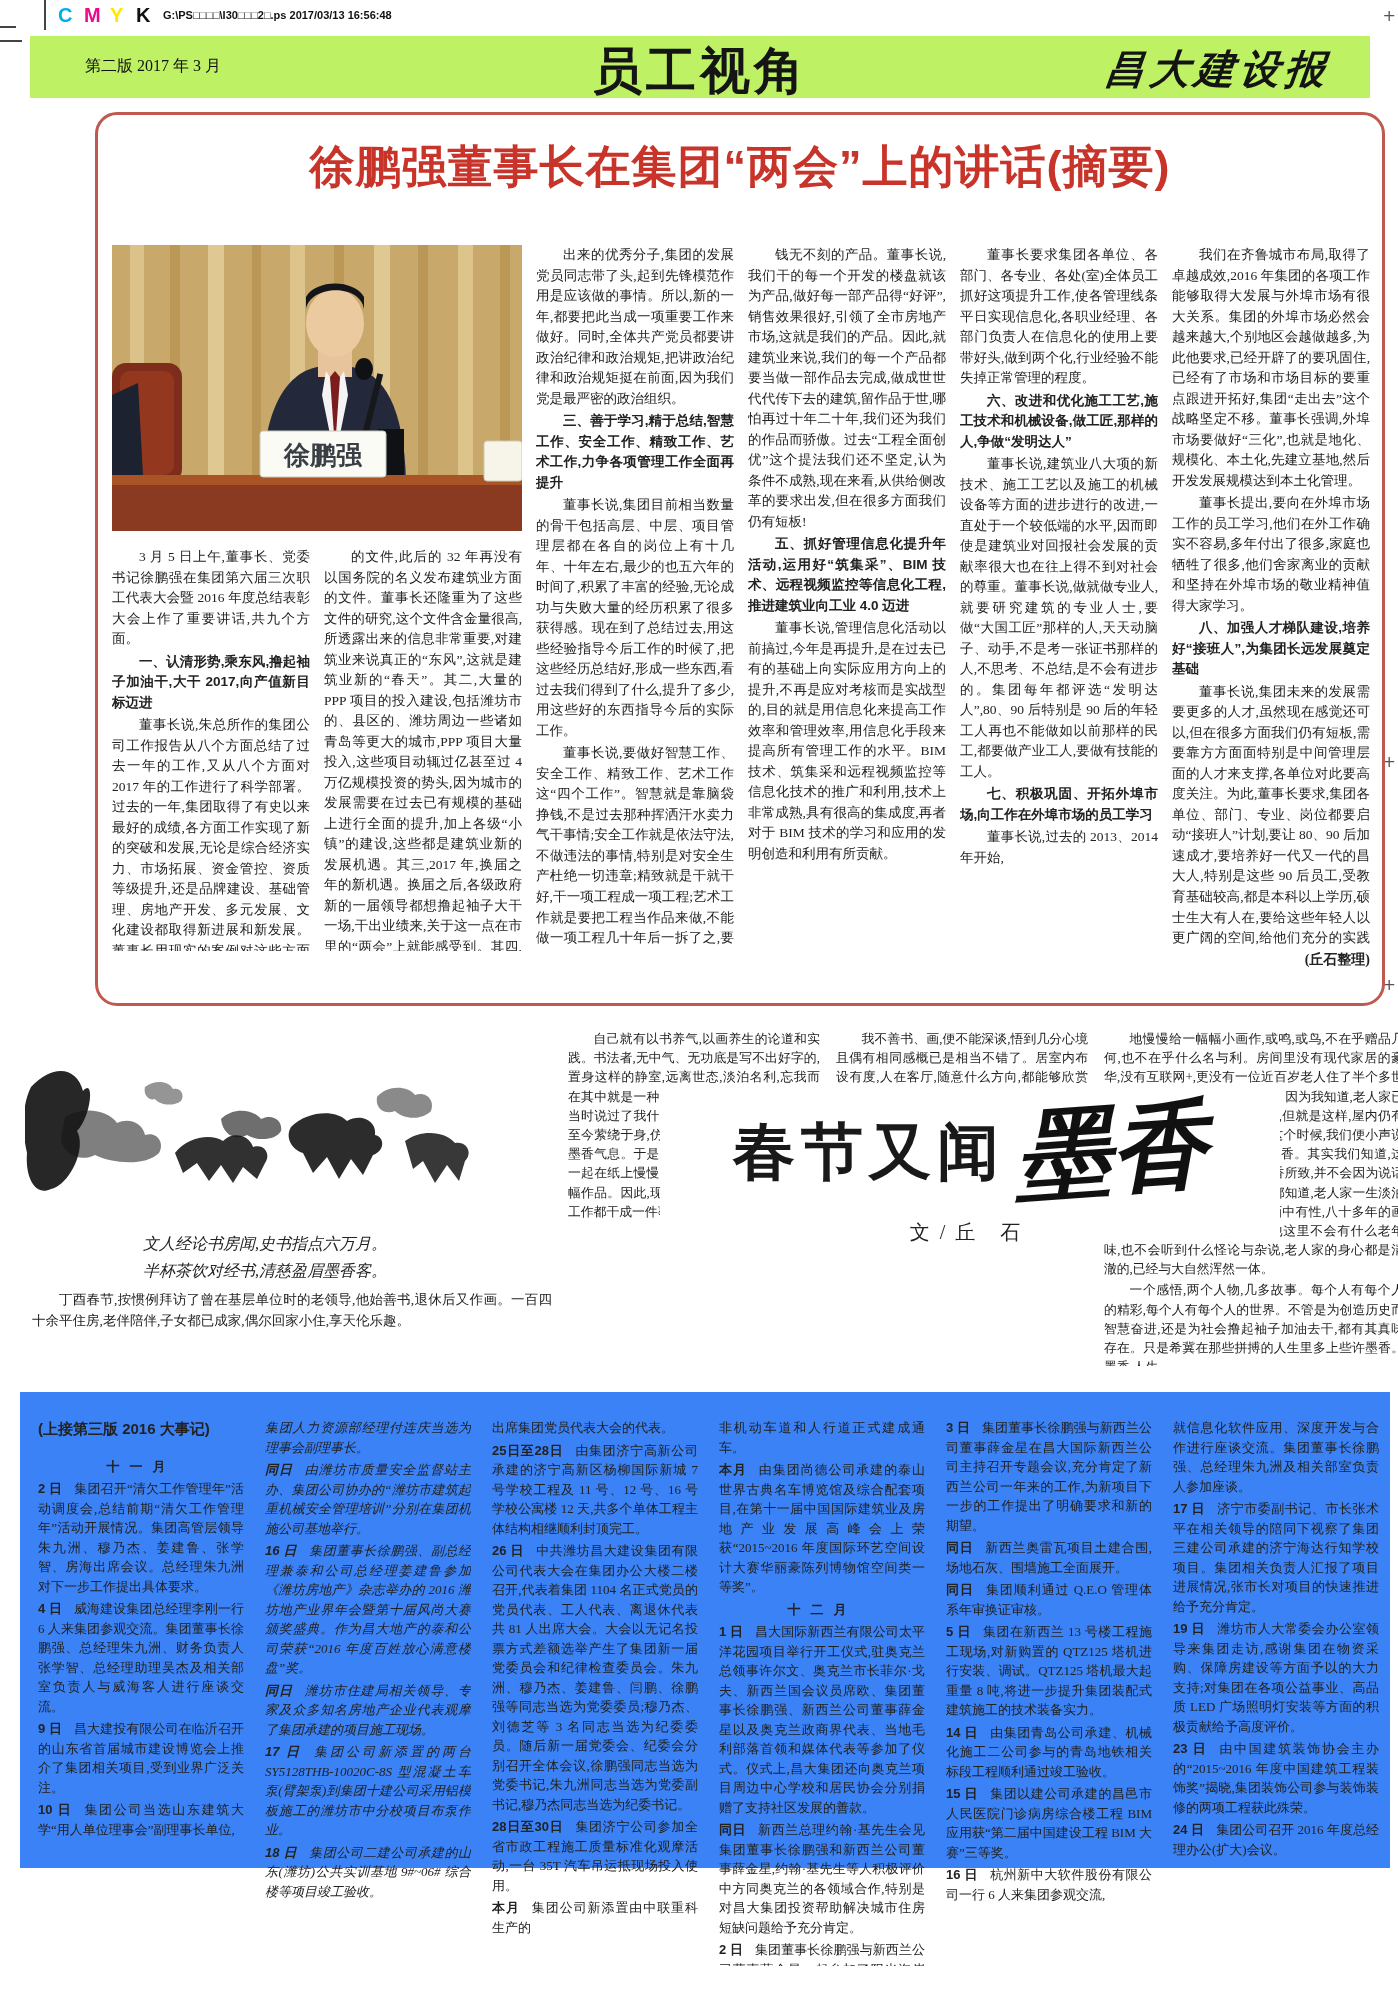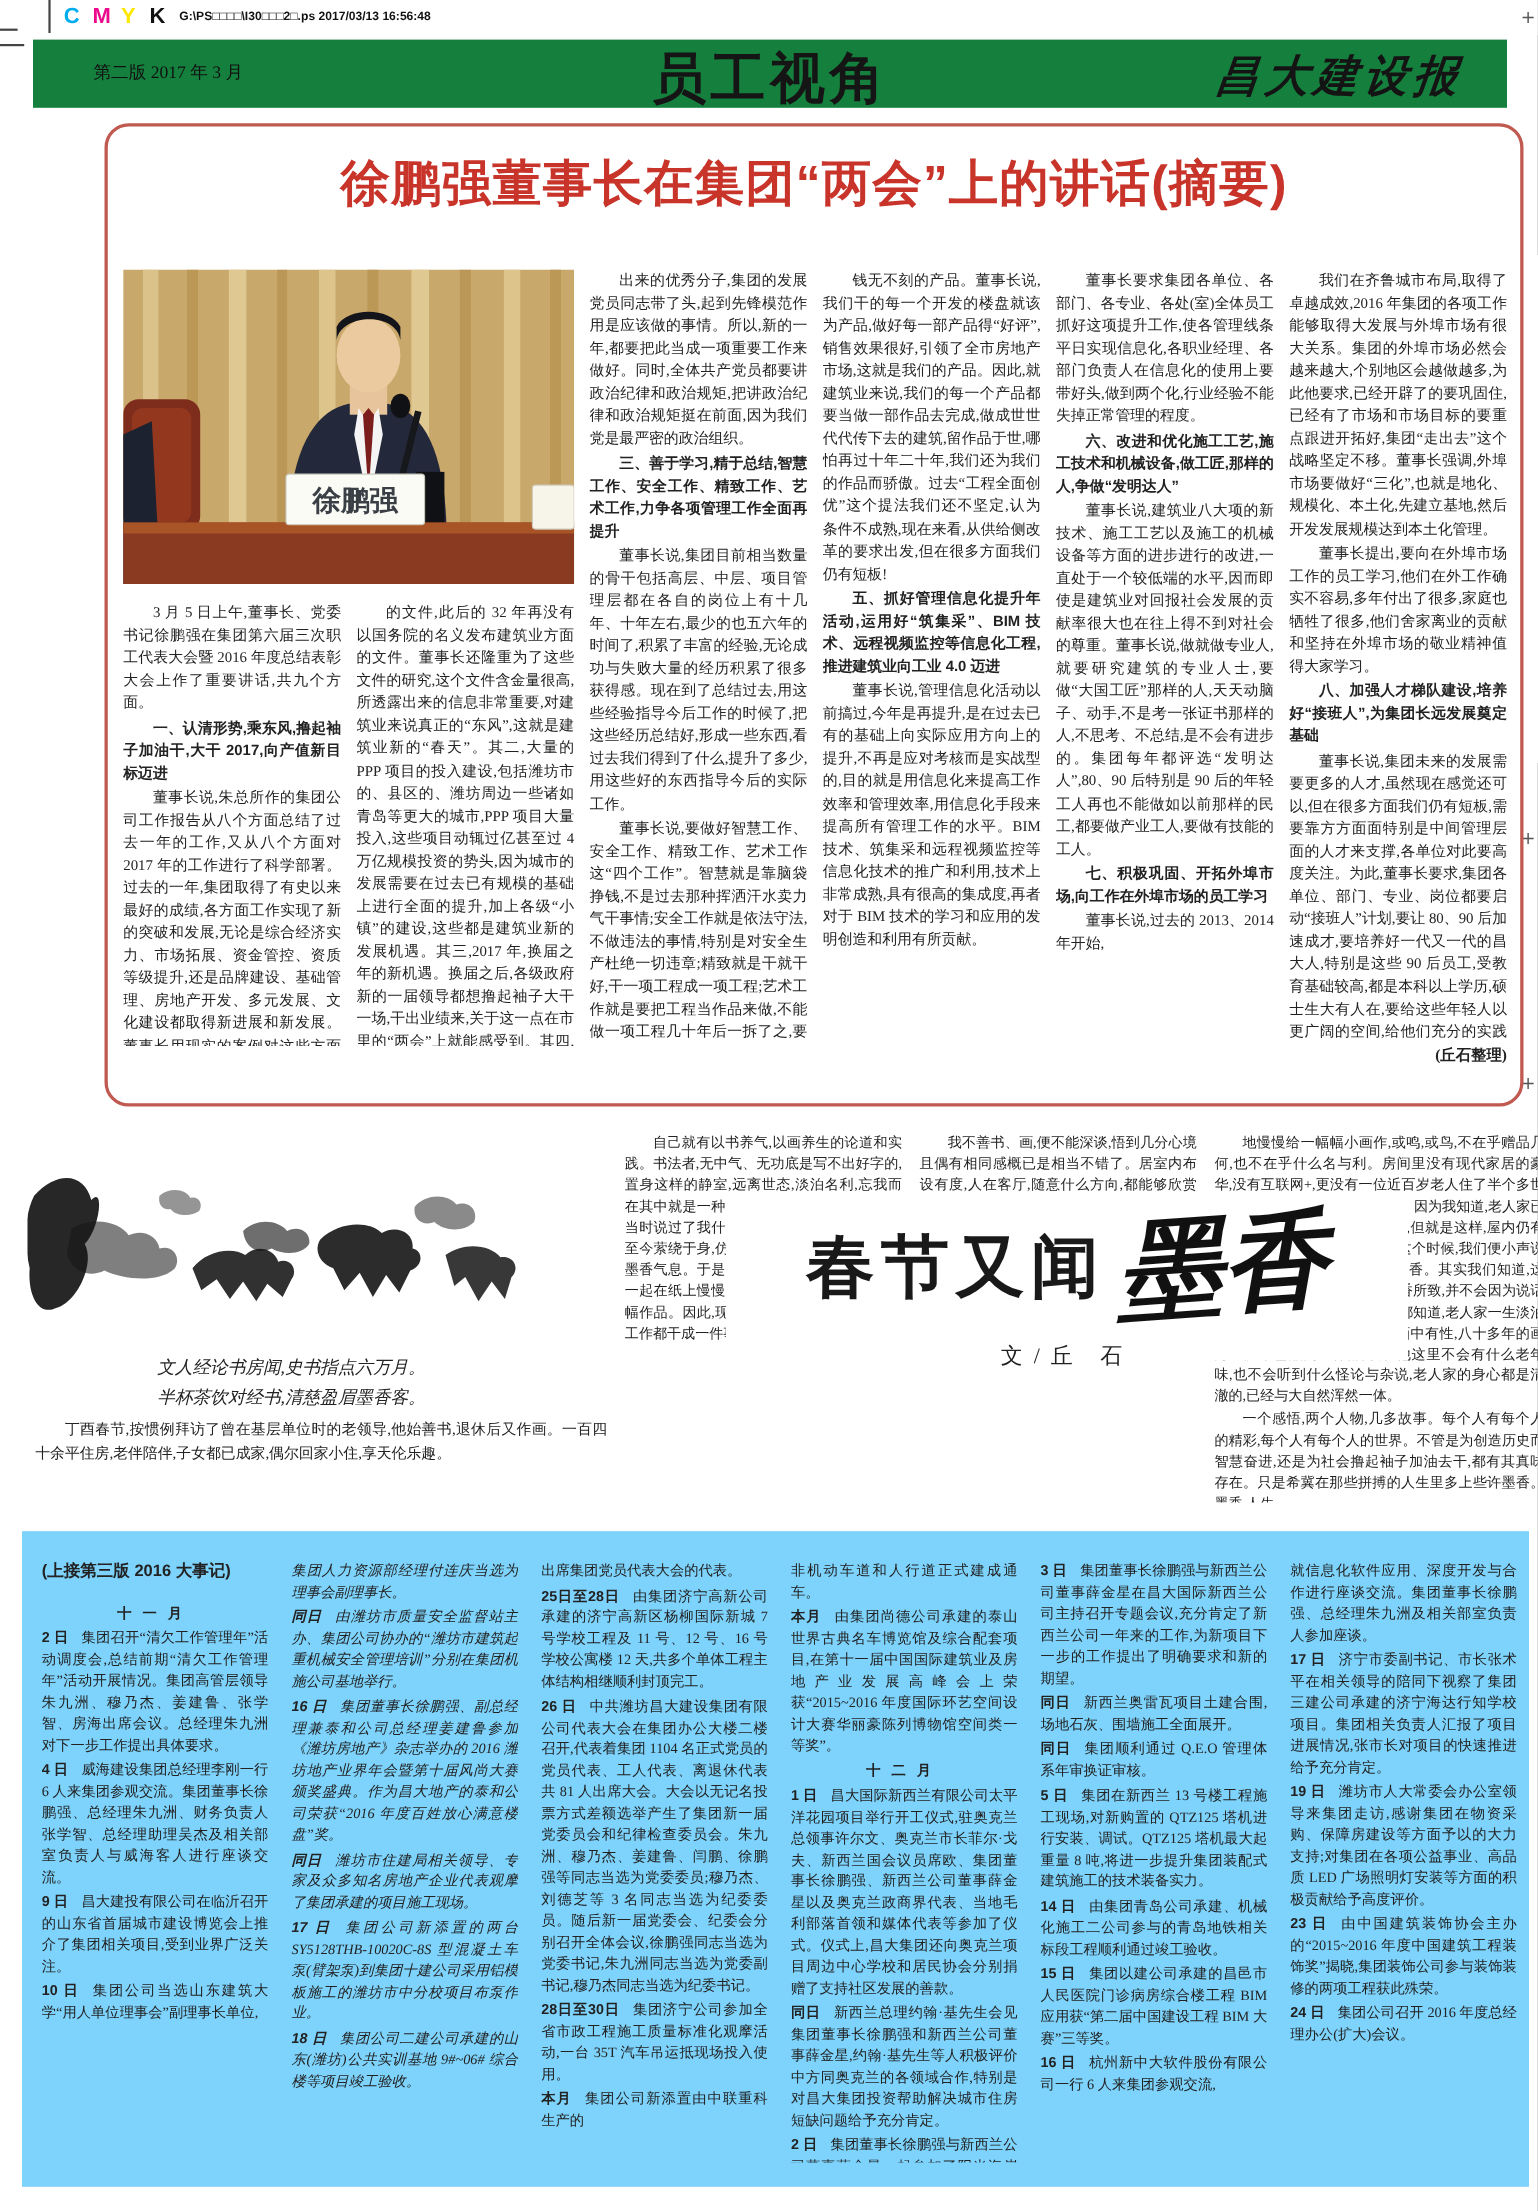--- a/index.html
+++ b/index.html
@@ -7,21 +7,21 @@
         font-family:"Liberation Serif","DejaVu Serif",serif;color:#222;}
   
   #printstrip{position:absolute;left:0;top:0;width:100%;height:32px;background:#fff;}
   .cmyk{position:absolute;top:4px;font-weight:bold;font-size:20px;font-family:"Liberation Sans",sans-serif;}
   #cL{left:58px;color:#00adee}#mL{left:84px;color:#ec0a8c}#yL{left:110px;color:#ffe800}#kL{left:136px;color:#111}
   #fileinfo{position:absolute;left:163px;top:9px;font-size:11px;font-weight:bold;color:#111;
             font-family:"Liberation Sans",sans-serif;letter-spacing:0px;}
   .edgetick{position:absolute;background:#444;}
   .cropmark{position:absolute;color:#555;font-size:16px;font-family:"DejaVu Sans",sans-serif;}
   
-  #band{position:absolute;left:30px;top:36px;width:1340px;height:62px;background:#15803d;}
+  #band{position:absolute;left:30px;top:36px;width:1340px;height:62px;background:#bef264;}
   #edition{position:absolute;left:55px;top:20px;font-size:16px;color:#111;}
   #pagetitle{position:absolute;left:0;right:0;top:2px;text-align:center;font-size:50px;font-weight:900;
              color:#151515;letter-spacing:4px;font-family:"Liberation Sans","DejaVu Sans",sans-serif;}
   #papername{position:absolute;right:40px;top:6px;font-size:40px;font-weight:bold;font-style:italic;
              color:#141414;letter-spacing:5px;font-family:"DejaVu Serif",serif;transform:skewX(-6deg);}
   
   #artbox{position:absolute;left:95px;top:112px;width:1284px;height:888px;border:3px solid #c05a50;
           border-radius:22px;background:#fff;}
   #headline{position:absolute;left:0;right:0;top:22px;text-align:center;font-size:45px;font-weight:900;
             color:#c8342a;letter-spacing:1px;font-family:"Liberation Sans","DejaVu Sans",sans-serif;}
@@ -42,21 +42,21 @@
   #ebyline{margin-top:2px;font-size:20px;letter-spacing:10px;color:#222;}
   #everse{position:absolute;left:65px;top:218px;width:360px;text-align:center;font-style:italic;
           font-size:16px;line-height:1.7;color:#222;z-index:3;}
   #epleft{position:absolute;left:12px;top:278px;width:520px;height:78px;font-size:13.5px;line-height:1.55;
           text-align:justify;overflow:hidden;}
   #epleft p{margin:0;text-indent:2em;}
   .ecol{position:absolute;top:18px;width:252px;height:336px;overflow:hidden;text-align:justify;}
   .ecol p{margin:0 0 2px 0;font-size:12.8px;line-height:1.5;text-indent:2em;}
   #ecA{left:548px;} #ecB{left:816px;} #ecC{left:1084px;width:300px;}
   
-  #chron{position:absolute;left:20px;top:1392px;width:1370px;height:596px;background:#7dd3fc;}
+  #chron{position:absolute;left:20px;top:1392px;width:1370px;height:476px;background:#3b82f6;}
   .kcol{position:absolute;top:26px;width:206px;height:548px;overflow:hidden;text-align:justify;}
   #kc1{left:18px;} #kc2{left:245px;font-style:italic;} #kc3{left:472px;} #kc4{left:699px;} #kc5{left:926px;} #kc6{left:1153px;}
   .kcol p{margin:0 0 3px 0;font-size:13px;line-height:1.5;}
   .kcol p .d{font-weight:bold;margin-right:12px;font-family:"Liberation Sans",sans-serif;}
   #knote{font-weight:bold;font-size:15px;margin:0 0 16px 0;font-family:"Liberation Sans",sans-serif;}
   .month{font-size:34px;font-weight:900;text-align:center;letter-spacing:10px;margin:14px 0 14px 0;
          font-family:"Liberation Sans","DejaVu Sans",sans-serif;text-indent:0 !important;}
 </style>
 </head>
 <body>

